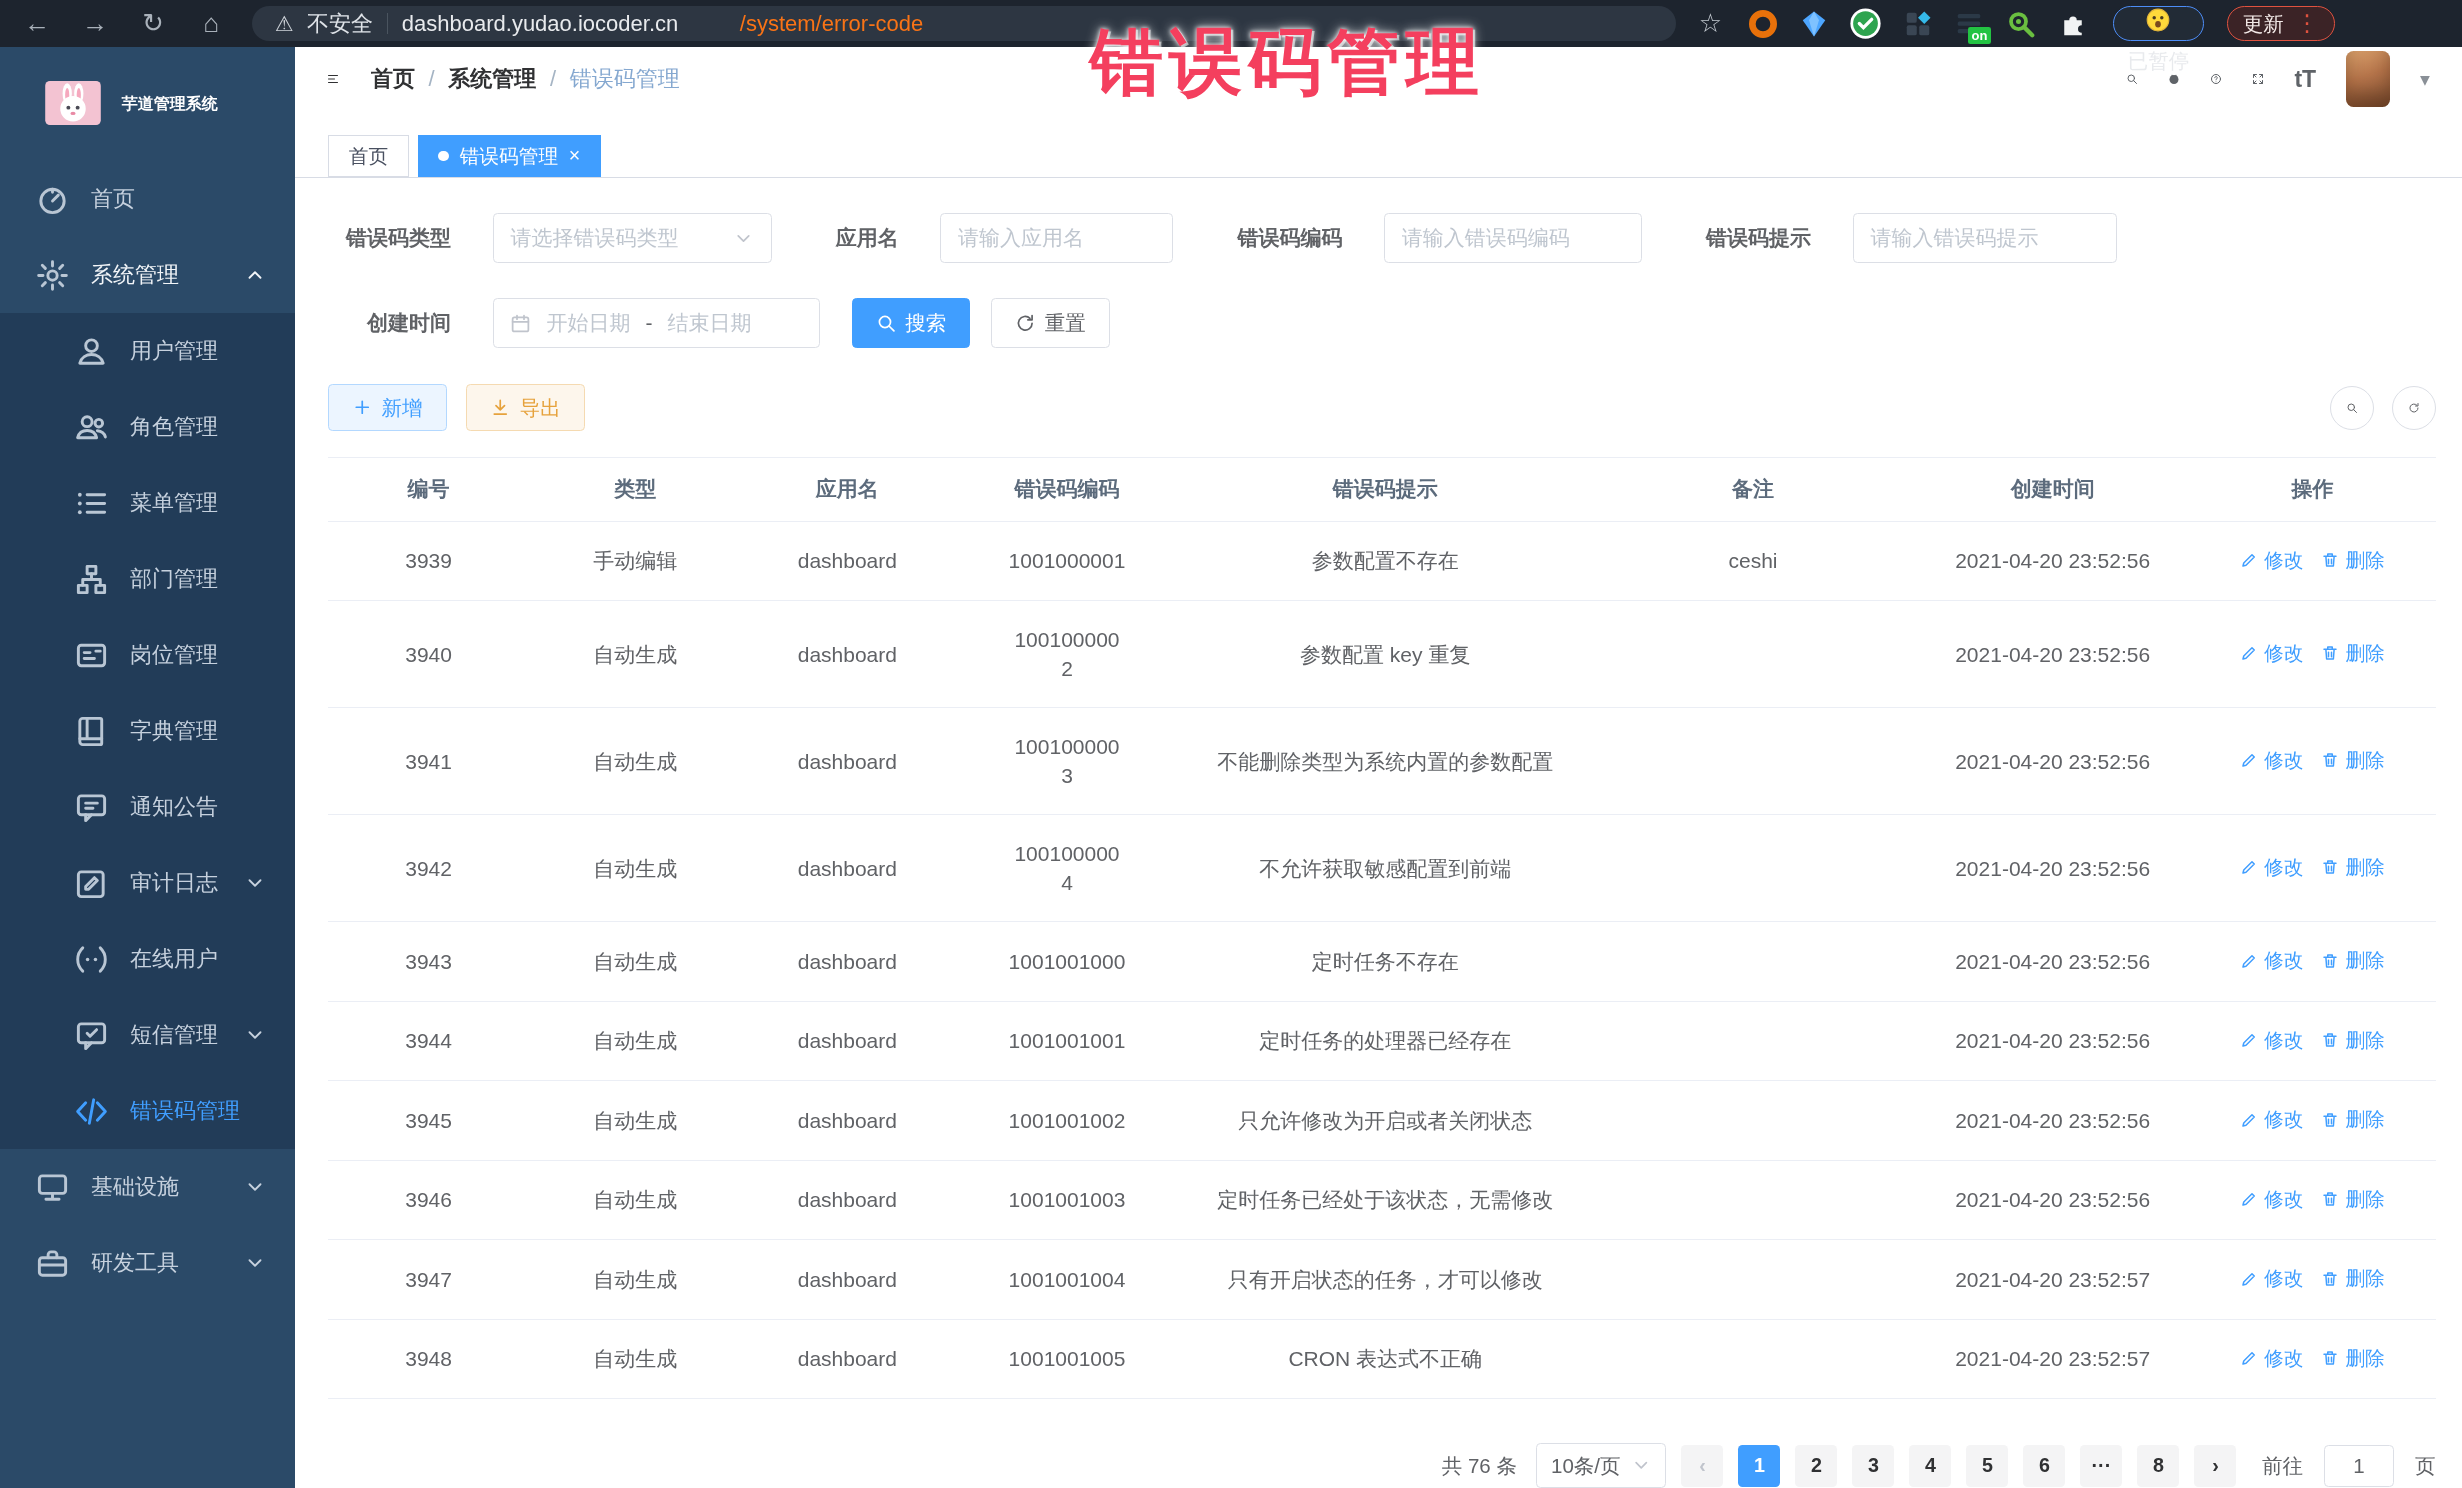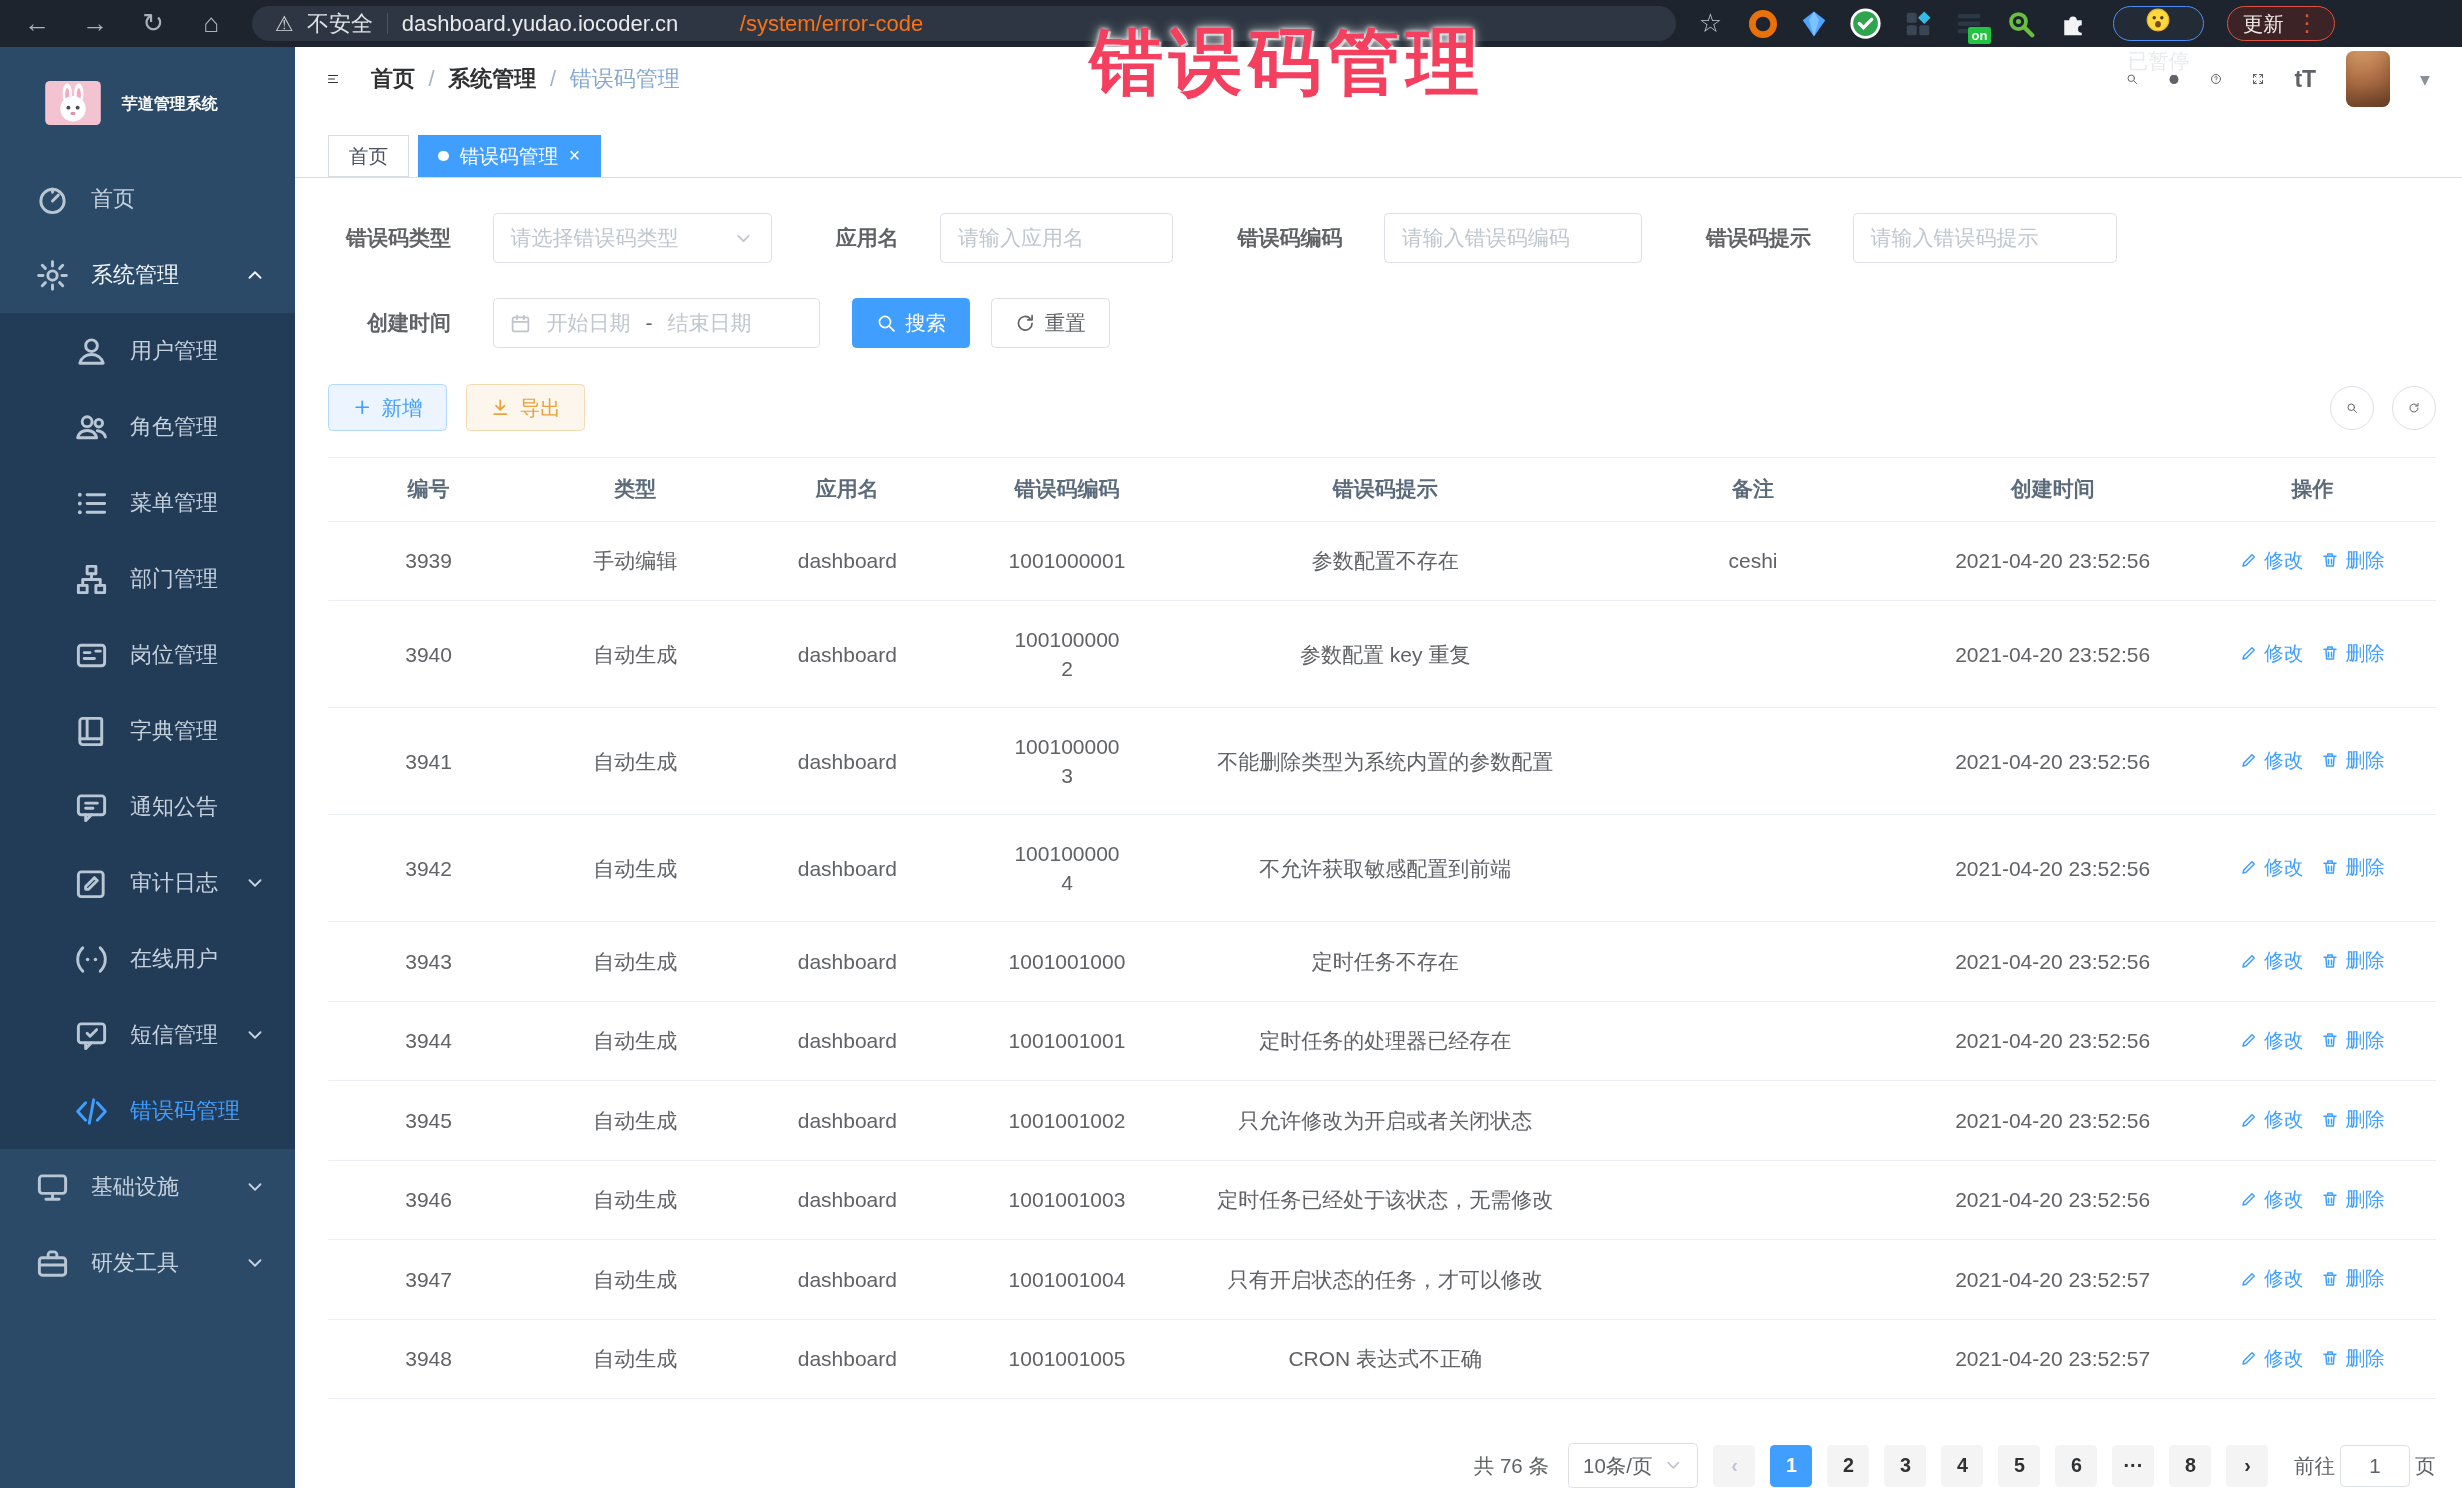--- a/index.html
+++ b/index.html
@@ -121,21 +121,21 @@
            font-size:20.5px; color:#606266; }
   .pg-total { margin-right:4.5px; }
   .pg-size { width:130px; height:45px; border:0.8px solid #dcdfe6; border-radius:4.5px; display:flex;
              align-items:center; justify-content:space-between; padding:0 13.6px; color:#606266; background:#fff; }
   .pg-size svg { width:18px; height:18px; color:#c0c4cc; }
   .pg-btn { min-width:42px; height:42px; background:#f4f4f5; border-radius:4.5px; display:flex;
             align-items:center; justify-content:center; font-weight:600; color:#303133; font-size:19.7px;
             padding:0 6px; cursor:pointer; }
   .pg-btn.active { background:#409eff; color:#fff; }
   .pg-btn.disabled { color:#c0c4cc; }
-  .pg-goto { margin-left:10.6px; display:flex; align-items:center; gap:5px; }
+  .pg-goto { margin-left:10.6px; display:flex; align-items:center; gap:21px; }
   .goto-input { width:70px; height:42px; border:0.8px solid #dcdfe6; border-radius:4.5px; text-align:center;
                 font-size:20.5px; color:#606266; outline:none; font-family:inherit; }
 
   .watermark { position:absolute; left:1090px; top:13.6px; font-size:73px; font-weight:700; color:#f43f5e;
                z-index:9; letter-spacing:6px; white-space:nowrap;
                text-shadow:0 0 4.5px rgba(255,255,255,.95), 0 0 12px rgba(255,255,255,.85), 2.3px 2.3px 0 rgba(255,255,255,.55); }
 </style>
 </head>
 <body>
 

